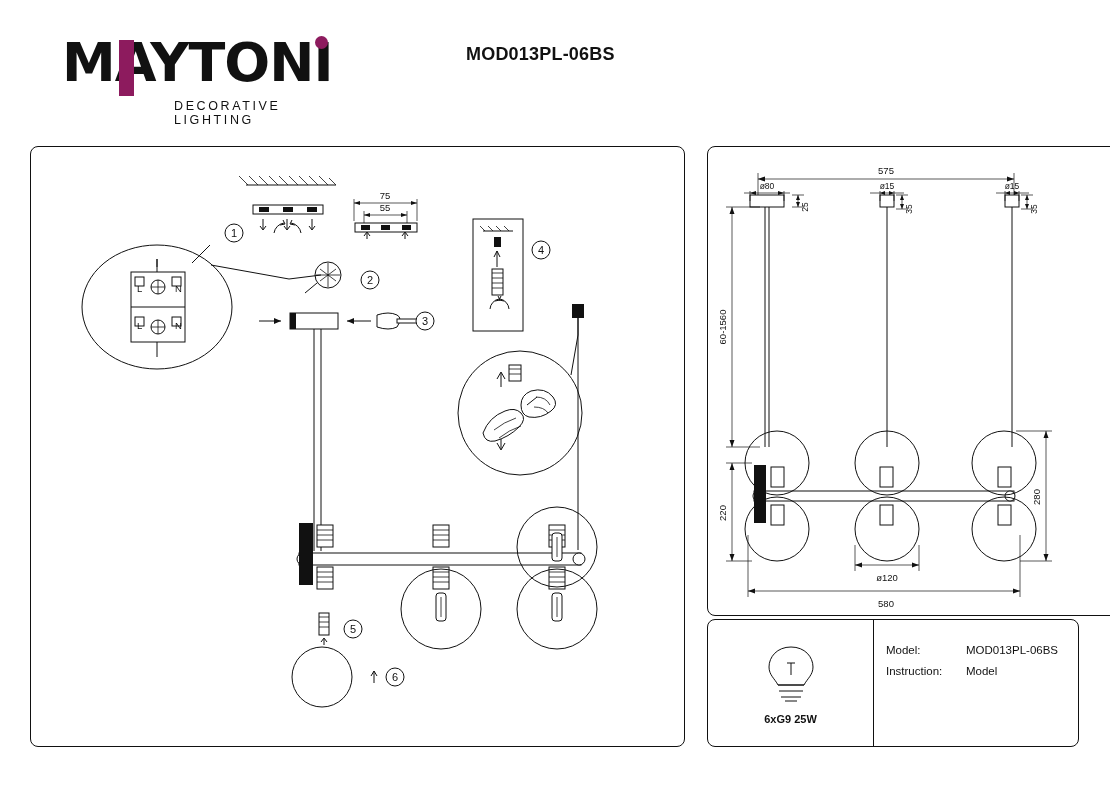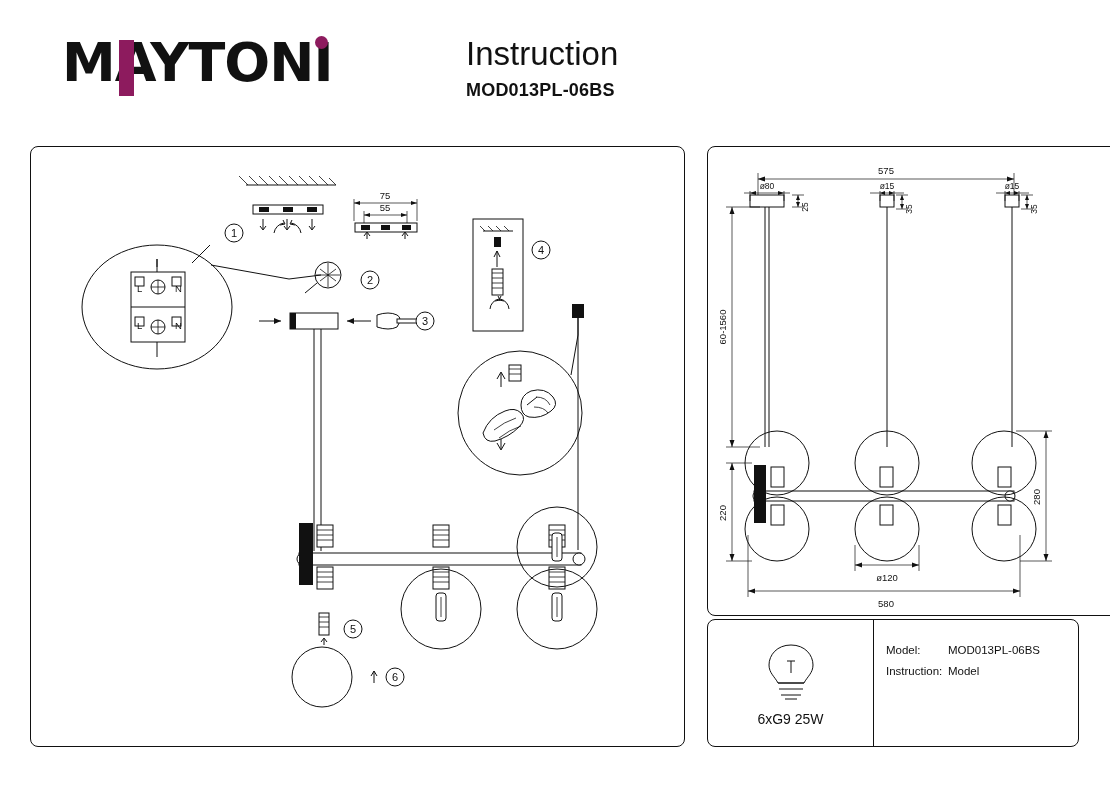--- a/index.html
+++ b/index.html
@@ -62,24 +62,24 @@
   #frame-right { left: 707px; top: 146px; width: 449px; height: 470px; }
   #frame-info  { left: 707px; top: 619px; width: 372px; height: 128px; }
   .info-split {
     position: absolute; left: 165px; top: 0; width: 1px; height: 100%;
     background: #111;
   }
   .lamp-spec {
     position: absolute; left: 0; top: 0; width: 165px; height: 100%;
     display: flex; flex-direction: column; align-items: center; justify-content: center;
   }
-  .lamp-spec .bulb-label { font-size: 14px; margin-top: 6px; color: #111; }
+  .lamp-spec .bulb-label { font-size: 11px; margin-top: 6px; color: #111; font-weight: bold; }
   .info-meta { position: absolute; left: 178px; top: 24px; font-size: 11.5px; color: #111; }
   .info-row { display: flex; margin-bottom: 9px; }
-  .info-key { width: 62px; color: #111; }
+  .info-key { width: 80px; color: #111; }
   .info-val { color: #111; }
   .cat-row { display: flex; align-items: center; margin-top: 18px; }
   .cat-label { margin-left: 16px; font-size: 11.5px; }
 
   
   svg { display: block; }
   .ln { stroke: #111; stroke-width: 1; fill: none; }
   .ln-thin { stroke: #111; stroke-width: 0.8; fill: none; }
   .dim { stroke: #111; stroke-width: 0.7; fill: none; }
   .fillblk { fill: #111; stroke: none; }
@@ -95,23 +95,23 @@
 
 <div class="page">
 
   <div class="header">
     <div class="logo-wrap">
       <div style="position:relative;">
         <div class="logo-text">MAYTONI</div>
         <div class="logo-bar"></div>
         <div class="logo-dot"></div>
       </div>
+      <div class="logo-sub">DECORATIVE LIGHTING</div>
     </div>
     <div class="title-block">
-      <div class="doc-title">Instruction</div>
       <div class="doc-model">MOD013PL-06BS</div>
     </div>
   </div>
 
   <div class="frame" id="frame-left">
     <svg width="653" height="599" viewBox="0 0 653 599">
 
       <g>
         <line class="ln" x1="215" y1="38" x2="305" y2="38"></line>
         <line class="ln-thin" x1="217" y1="38" x2="208" y2="29"></line>

